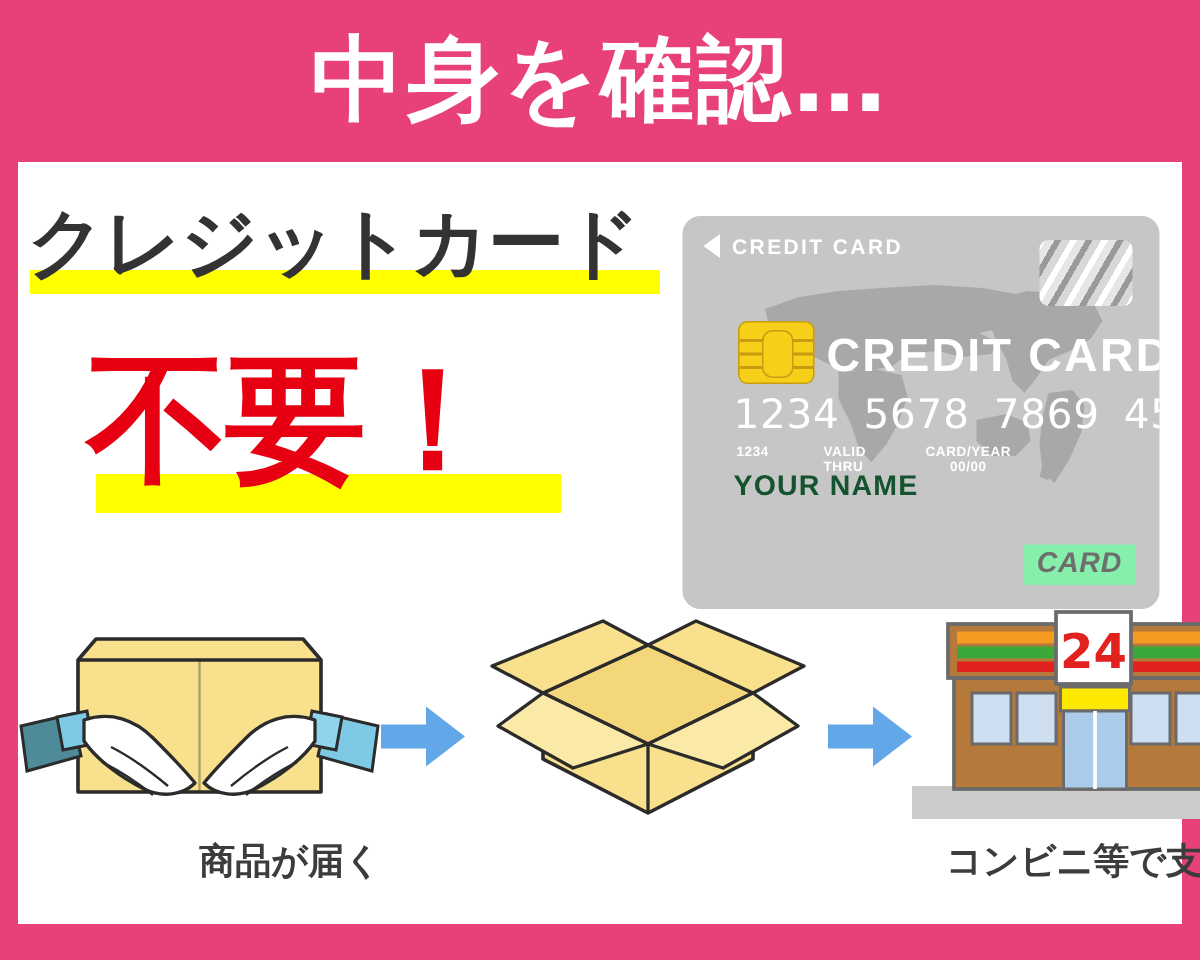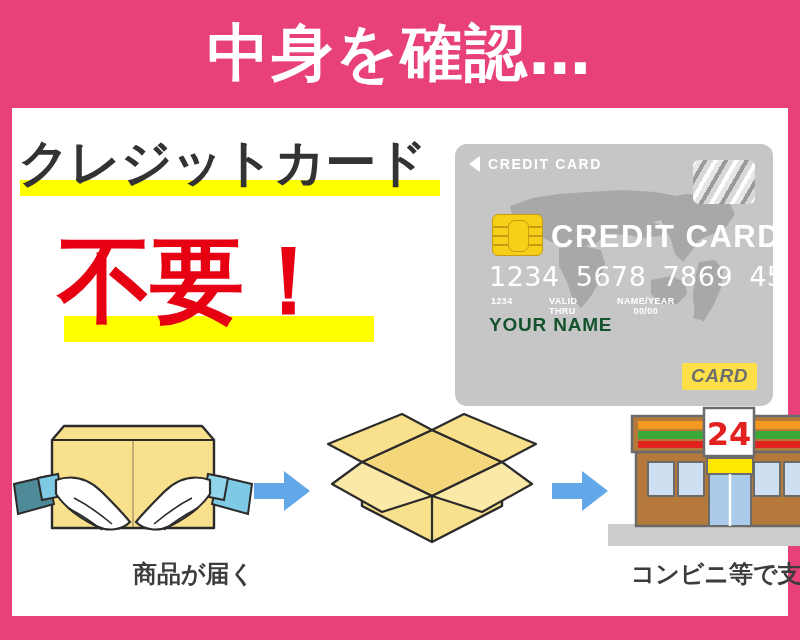--- a/index.html
+++ b/index.html
@@ -234,21 +234,21 @@
     top: 170px;
     color: #14532d;
     font-size: 19px;
     font-weight: bold;
     letter-spacing: 0.8px;
   }
   .card-badge {
     position: absolute;
     right: 16px;
     bottom: 16px;
-    background: #fde047;
+    background: #86efac;
     color: #6e6e6e;
     font-size: 19px;
     font-weight: bold;
     font-style: italic;
     letter-spacing: 0.5px;
     padding: 2px 9px 3px 9px;
     border-radius: 2px;
   }
   
   .steps {
@@ -362,21 +362,21 @@
         </div>
 
         <div class="card-sub sub-1234">1234</div>
 
         <div class="card-sub sub-valid">
           <div>VALID</div>
           <div>THRU</div>
         </div>
 
         <div class="card-sub sub-month">
-          <div>NAME/YEAR</div>
+          <div>CARD/YEAR</div>
           <div>00/00</div>
         </div>
 
         <div class="card-name">YOUR NAME</div>
 
         <div class="card-badge">CARD</div>
       </div>
     </div>
 
     <div class="steps">

